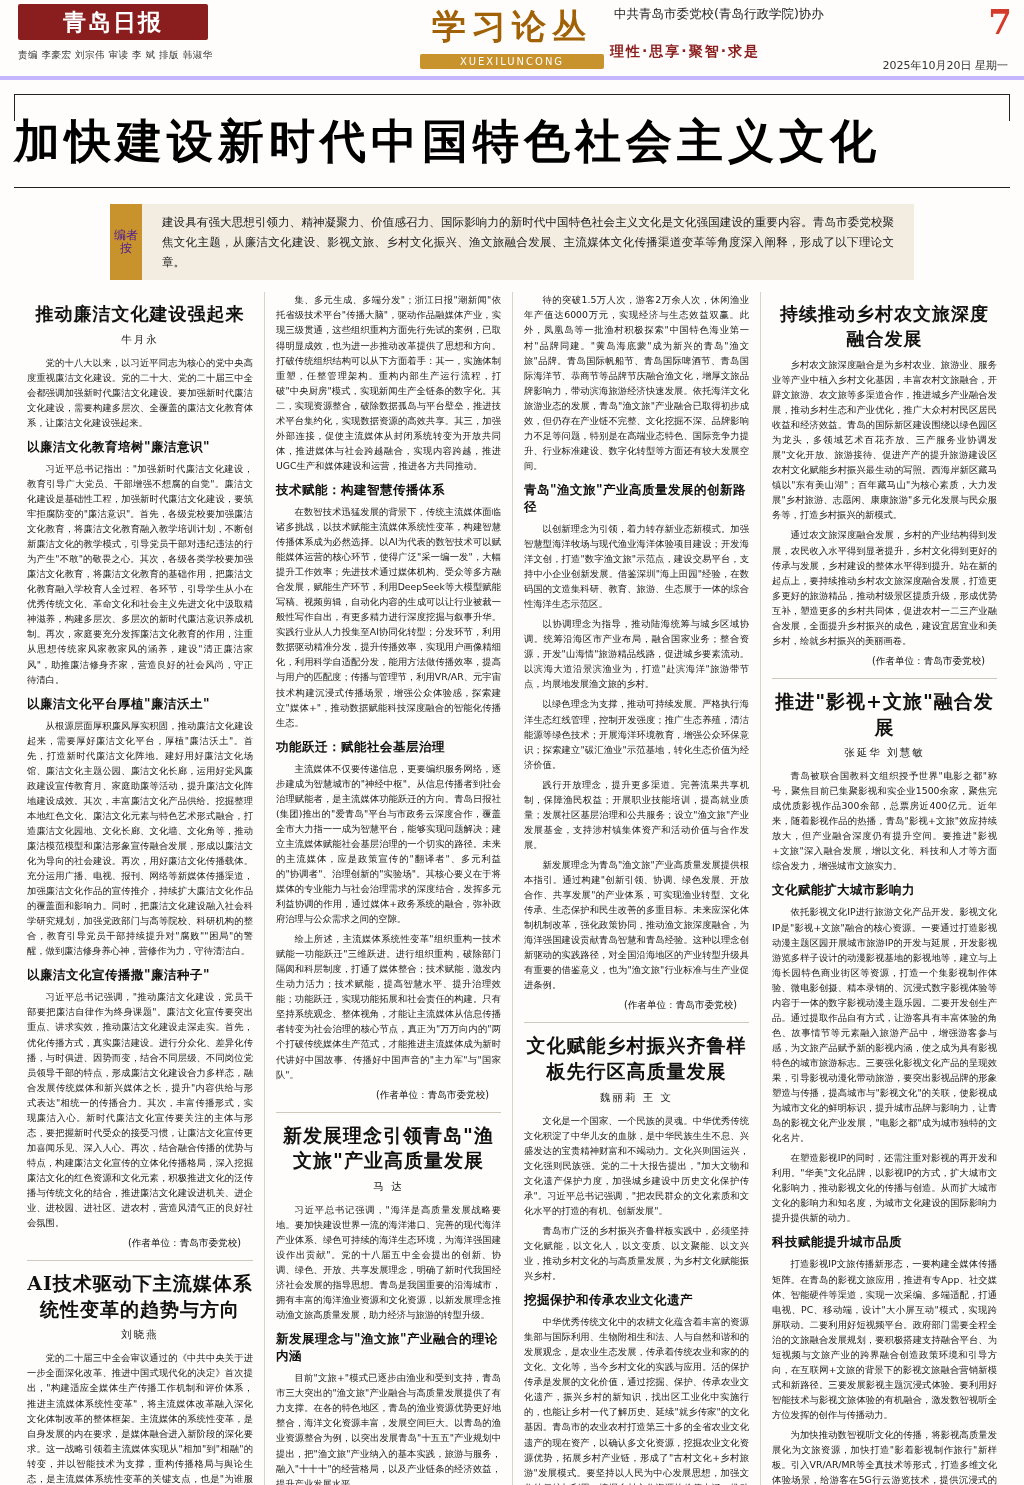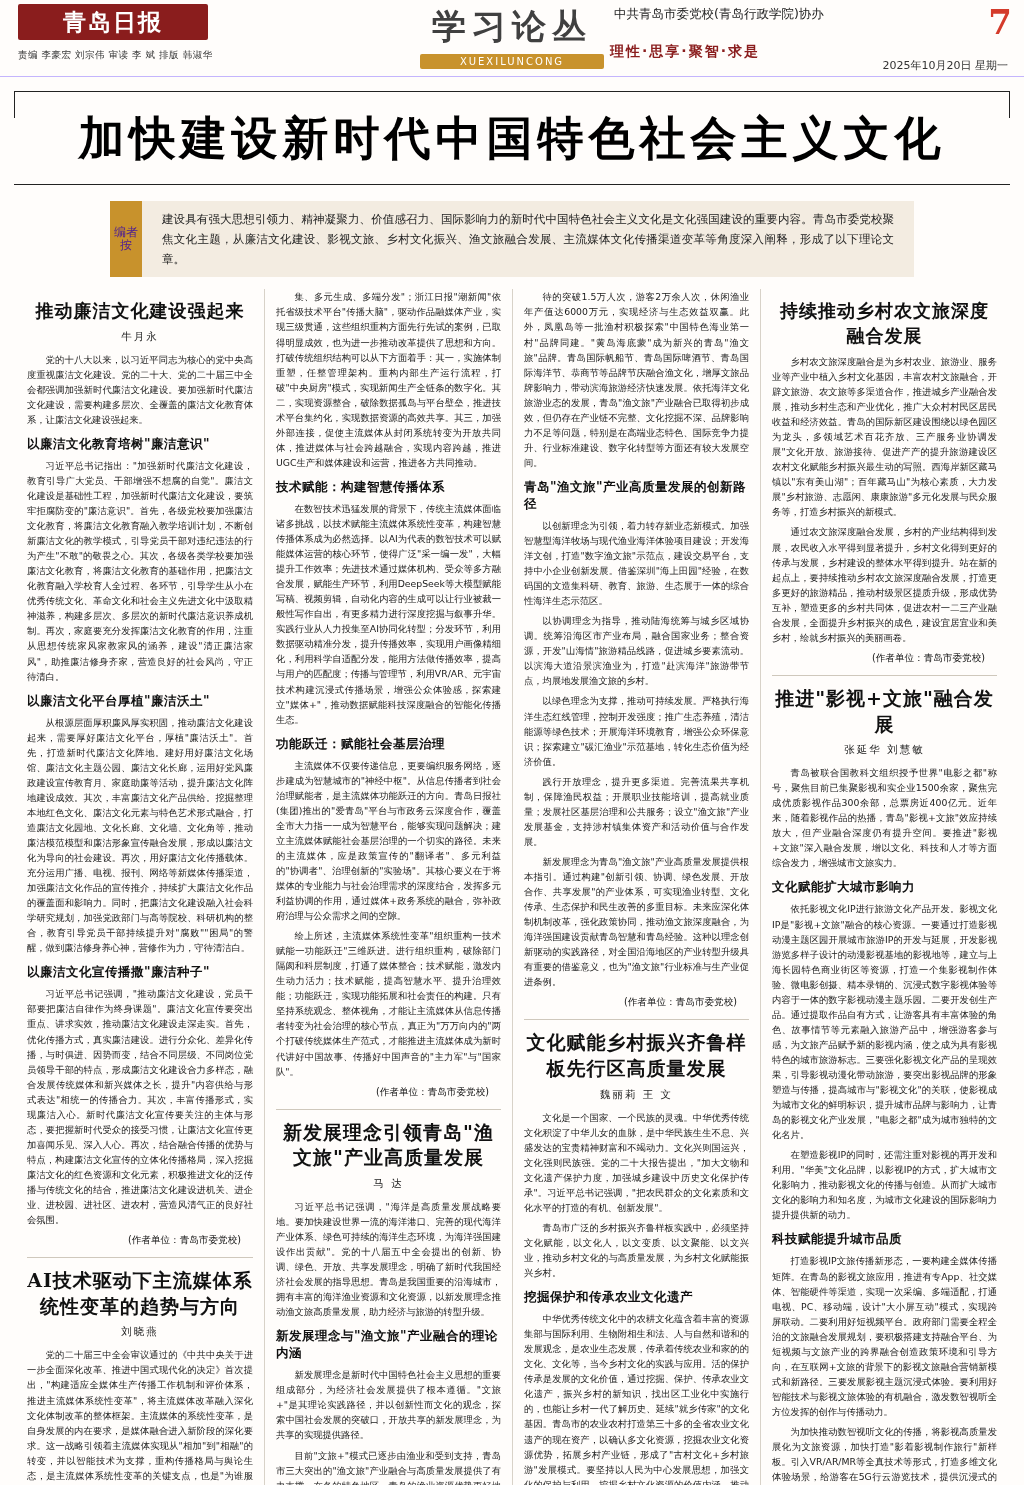--- a/index.html
+++ b/index.html
@@ -1,43 +1,43 @@
 <!DOCTYPE html>
 <html><head>
 <meta charset="utf-8">
 <style>
   html,body{margin:0;padding:0;background:#fff;}
   body{width:1024px;height:1485px;font-family:"DejaVu Sans","Liberation Sans",sans-serif;color:#111;}
   .page{position:relative;width:1024px;height:1485px;overflow:hidden;background:#fffdfb;}
 
   
-  .masthead{position:relative;height:76px;border-bottom:1px solid #c4b5fd;}
+  .masthead{position:relative;height:76px;border-bottom:4px solid #c4b5fd;}
   .logo{position:absolute;left:18px;top:4px;width:190px;height:36px;background:#8a1d1d;color:#fff;
         font-family:"DejaVu Serif","Liberation Serif",serif;font-weight:bold;font-size:23px;
         letter-spacing:2px;display:flex;align-items:center;justify-content:center;border-radius:2px;}
   .credits{position:absolute;left:18px;top:49px;font-size:9.5px;color:#333;letter-spacing:.5px;}
   .center-title{position:absolute;left:0;right:0;top:4px;text-align:center;}
   .center-title .zh{font-family:"DejaVu Serif","Liberation Serif",serif;font-size:34px;font-weight:bold;
-        color:#404040;letter-spacing:6px;}
+        color:#a16207;letter-spacing:6px;}
   .center-title .py{margin:4px auto 0;width:148px;background:#c8922c;color:#fff;font-size:10px;
         letter-spacing:2px;padding:2px 18px;border-radius:2px;}
   .right-block{position:absolute;right:14px;top:6px;text-align:left;width:400px;}
   .right-block .org{font-size:12.5px;color:#222;margin-left:4px;}
   .right-block .slogan{font-size:14px;color:#8a1d1d;font-weight:bold;margin-top:20px;letter-spacing:2px;}
   .right-block .date{position:absolute;right:2px;top:52px;font-size:11px;color:#333;}
   .pagenum{position:absolute;right:12px;top:2px;font-family:"DejaVu Serif","Liberation Serif",serif;
         font-size:34px;color:#d43b2b;font-weight:bold;}
 
   
   .headline-wrap{position:relative;margin:14px 14px 0 14px;border-top:1px solid #222;border-bottom:1px solid #222;
         padding:16px 0 14px;}
   .headline-wrap:before,.headline-wrap:after{content:"";position:absolute;width:1px;height:26px;background:#222;}
   .headline-wrap:before{left:0;top:0;}
   .headline-wrap:after{right:0;top:0;}
-  .headline{font-family:"DejaVu Serif","Liberation Serif",serif;text-align:center;font-size:46px;
+  .headline{font-family:"DejaVu Serif","Liberation Serif",serif;text-align:left;font-size:46px;
         font-weight:bold;letter-spacing:5px;color:#000;}
 
   
   .editnote{display:flex;margin:16px 110px 10px 110px;align-items:stretch;}
   .editnote .tag{width:26px;background:#c8922c;color:#4c1d95;font-size:12px;display:flex;align-items:center;
         justify-content:center;padding:6px 3px;line-height:1.1;text-align:center;}
   .editnote .body{flex:1;background:#f3ece1;font-size:11.5px;line-height:1.75;padding:8px 20px;color:#222;
         text-align:justify;}
 
   
@@ -118,21 +118,20 @@
         <p class="body">主流媒体不仅要传递信息，更要编织服务网络，逐步建成为智慧城市的"神经中枢"。从信息传播者到社会治理赋能者，是主流媒体功能跃迁的方向。青岛日报社(集团)推出的"爱青岛"平台与市政务云深度合作，覆盖全市大力指一一成为智慧平台，能够实现问题解决；建立主流媒体赋能社会基层治理的一个切实的路径。未来的主流媒体，应是政策宣传的"翻译者"、多元利益的"协调者"、治理创新的"实验场"。其核心要义在于将媒体的专业能力与社会治理需求的深度结合，发挥多元利益协调的作用，通过媒体+政务系统的融合，弥补政府治理与公众需求之间的空隙。</p>
         <p class="body">绘上所述，主流媒体系统性变革"组织重构一技术赋能一功能跃迁"三维跃进。进行组织重构，破除部门隔阂和科层制度，打通了媒体整合；技术赋能，激发内生动力活力；技术赋能，提高智慧水平、提升治理效能；功能跃迁，实现功能拓展和社会责任的构建。只有坚持系统观念、整体视角，才能让主流媒体从信息传播者转变为社会治理的核心节点，真正为"万万向内的"两个打破传统媒体生产范式，才能推进主流媒体成为新时代讲好中国故事、传播好中国声音的"主力军"与"国家队"。</p>
         <div class="sig">(作者单位：青岛市委党校)</div>
       </div>
       <hr class="hr">
       <div>
         <div class="art-title big">新发展理念引领青岛"渔文旅"产业高质量发展</div>
         <div class="byline">马 达</div>
         <p class="body">习近平总书记强调，"海洋是高质量发展战略要地。要加快建设世界一流的海洋港口、完善的现代海洋产业体系、绿色可持续的海洋生态环境，为海洋强国建设作出贡献"。党的十八届五中全会提出的创新、协调、绿色、开放、共享发展理念，明确了新时代我国经济社会发展的指导思想。青岛是我国重要的沿海城市，拥有丰富的海洋渔业资源和文化资源，以新发展理念推动渔文旅高质量发展，助力经济与旅游的转型升级。</p>
         <div class="sub">新发展理念与"渔文旅"产业融合的理论内涵</div>
-        <p class="body">新发展理念是新时代中国特色社会主义思想的重要组成部分，为经济社会发展提供了根本遵循。"文旅+"是其理论实践路径，并以创新性而文化的观念，探索中国社会发展的突破口，开放共享的新发展理念，为共享的实现提供路径。</p>
         <p class="body">目前"文旅+"模式已逐步由渔业和受到支持，青岛市三大突出的"渔文旅"产业融合与高质量发展提供了有力支撑。在各的特色地区，青岛的渔业资源优势更好地整合，海洋文化资源丰富，发展空间巨大。以青岛的渔业资源整合为例，以突出发展青岛"十五五"产业规划中提出，把"渔文旅"产业纳入的基本实践，旅游与服务，融入"十十十"的经营格局，以及产业链条的经济效益，提升产业发展水平。</p>
 
       </div>
     </div>
 
     <div class="col">
       <div>
         <p class="body">待的突破1.5万人次，游客2万余人次，休闲渔业年产值达6000万元，实现经济与生态效益双赢。此外，凤凰岛等一批渔村积极探索"中国特色海业第一村"品牌同建。"黄岛海底蒙"成为新兴的青岛"渔文旅"品牌。青岛国际帆船节、青岛国际啤酒节、青岛国际海洋节、恭商节等品牌节庆融合渔文化，增厚文旅品牌影响力，带动滨海旅游经济快速发展。依托海洋文化旅游业态的发展，青岛"渔文旅"产业融合已取得初步成效，但仍存在产业链不完整、文化挖掘不深、品牌影响力不足等问题，特别是在高端业态特色、国际竞争力提升、行业标准建设、数字化转型等方面还有较大发展空间。</p>
         <div class="sub">青岛"渔文旅"产业高质量发展的创新路径</div>
         <p class="body">以创新理念为引领，着力转存新业态新模式。加强智慧型海洋牧场与现代渔业海洋体验项目建设；开发海洋文创，打造"数字渔文旅"示范点，建设交易平台，支持中小企业创新发展。借鉴深圳"海上田园"经验，在数码国的文造集科研、教育、旅游、生态展于一体的综合性海洋生态示范区。</p>

